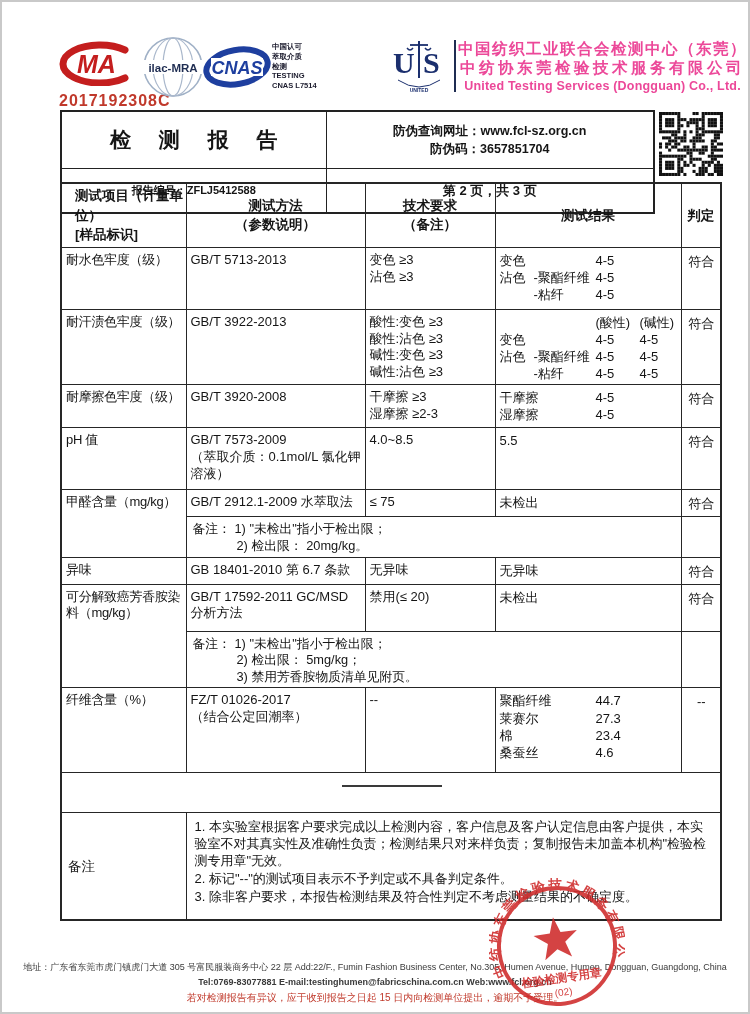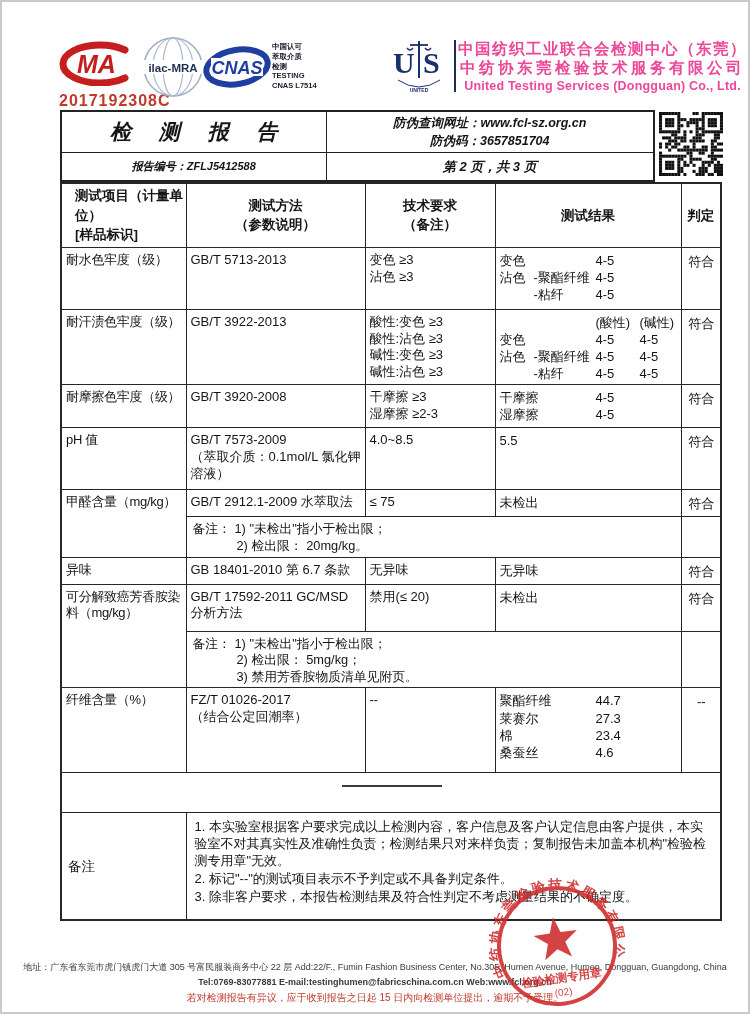--- a/index.html
+++ b/index.html
@@ -15,21 +15,21 @@
   #cert-text{left:270px;top:40px;font-size:7.5px;line-height:1.3;font-weight:bold;color:#1c1c2e;}
   #uts{left:388px;top:34px;}
   #hdr-divider{left:452px;top:38px;width:2px;height:52px;background:#1f2d52;}
   #company{left:456px;top:37px;color:#ec4899;text-align:center;}
   #company .c1{font-size:15.5px;font-weight:bold;letter-spacing:1.5px;line-height:1.25;}
   #company .c2{font-size:15.5px;font-weight:bold;letter-spacing:3.5px;line-height:1.25;}
   #company .c3{font-size:12.5px;font-weight:bold;letter-spacing:.2px;line-height:1.4;}
   
   #title-table{position:absolute;left:58px;top:108px;width:593px;border-collapse:collapse;
                table-layout:fixed;border:2.5px solid #222;}
-  #title-table td{border:1.5px solid #222;vertical-align:middle;text-align:center;padding:0;font-style:italic;}
+  #title-table td{border:1.5px solid #222;vertical-align:middle;text-align:center;padding:8px;}
   .tt-title{font-size:21px;font-weight:bold;letter-spacing:11px;text-indent:11px;height:40px;}
   .tt-anti{font-size:12.5px;font-weight:600;line-height:1.45;margin-left:32px;}
   .tt-no{font-size:11px;font-weight:bold;height:27px;}
   .tt-page{font-size:13px;font-weight:600;}
   
   #qr{position:absolute;left:657px;top:110px;}
   
   #main-table{position:absolute;left:58px;top:180px;width:660px;border-collapse:collapse;
               table-layout:fixed;border:2px solid #262626;font-size:13px;font-weight:500;}
   #main-table th,#main-table td{border:1px solid #262626;vertical-align:top;padding:4px 3px 2px 4px;

